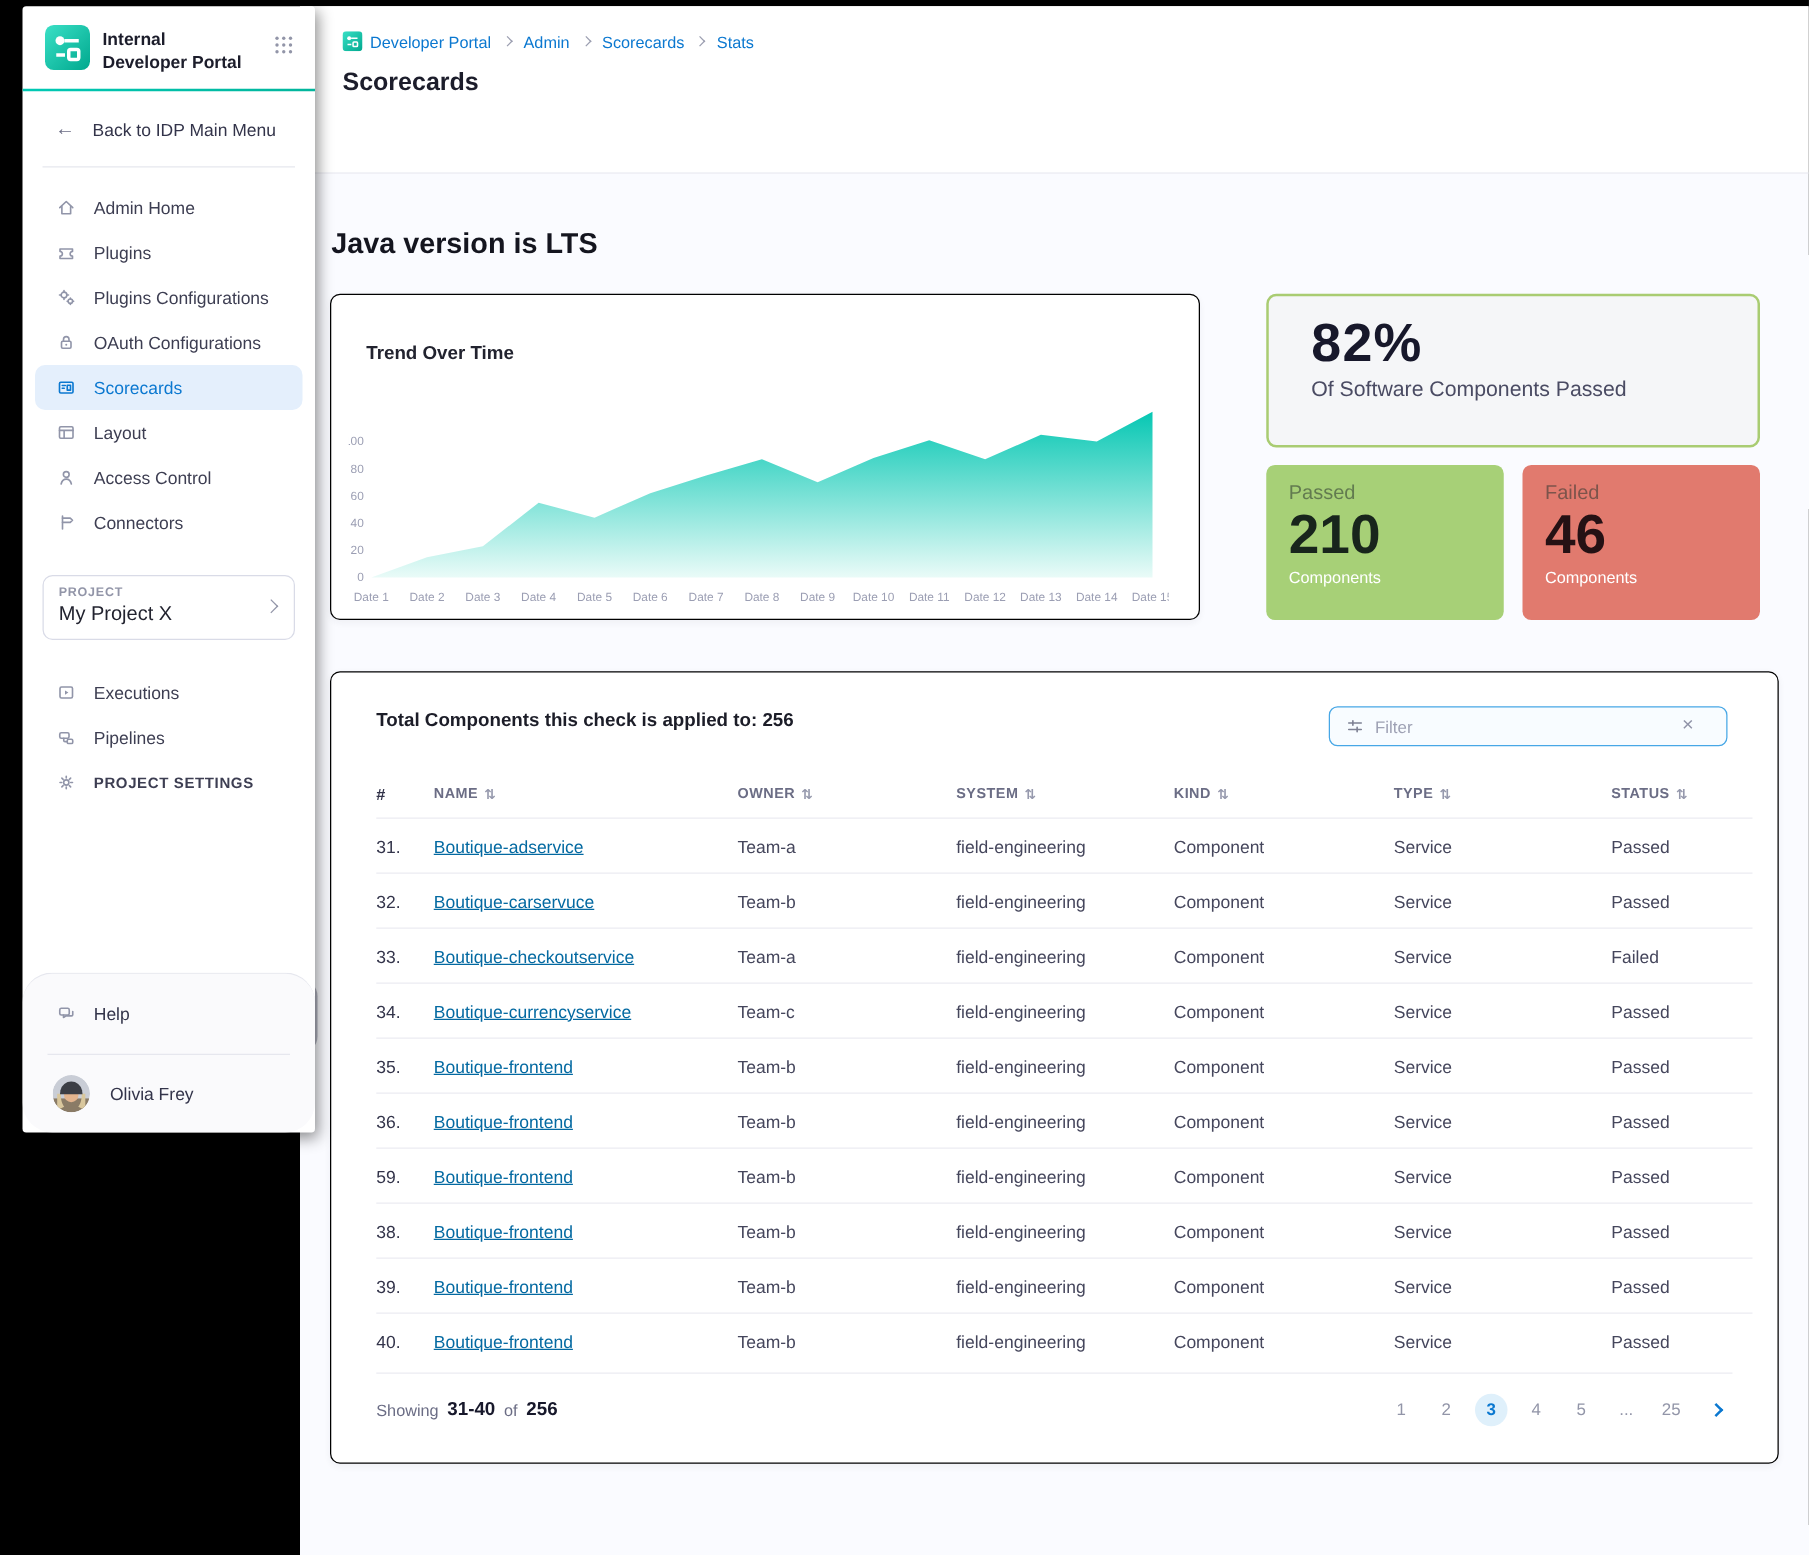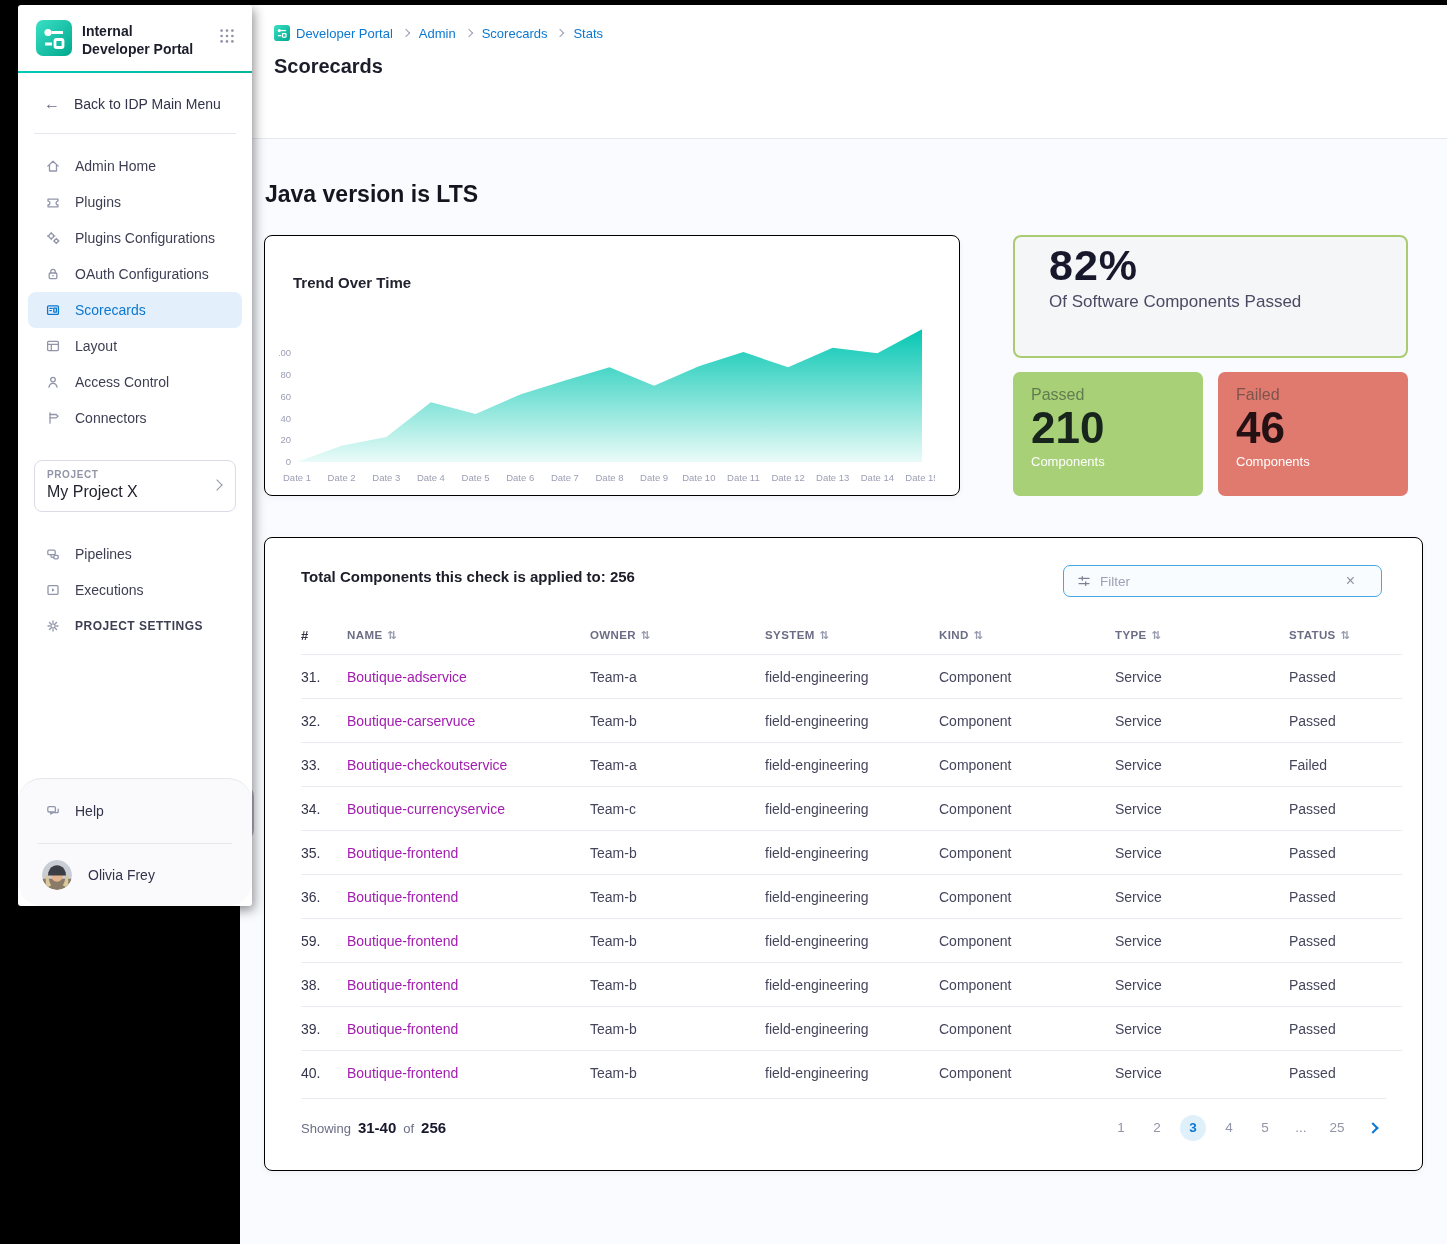--- a/index.html
+++ b/index.html
@@ -22,21 +22,21 @@
   .check-title { position:absolute; left:25px; top:42px; font-size:23px; font-weight:700; color:#14151f; }
 
   .card { background:#fff; border:1px solid #000000; border-radius:8px; box-shadow:0 2px 6px rgba(40,41,61,.05); }
 
   
   .chart-card { position:absolute; left:24px; top:96px; width:696px; height:261px; }
   .chart-title { position:absolute; left:28px; top:38px; font-size:15px; font-weight:700; color:#22232f; }
   .chart-wrap { position:absolute; left:14px; top:84px; width:660px; height:170px; }
 
   
-  .pct-card { position:absolute; left:773px; top:96px; width:395px; height:123px; background:#f5f6f8; border:2px solid #a9cc72; border-radius:8px; padding:4px 34px; }
+  .pct-card { position:absolute; left:773px; top:96px; width:395px; height:123px; background:#f5f6f8; border:2px solid #a9cc72; border-radius:8px; padding:14px 34px; }
   .pct-value { font-size:43px; font-weight:700; color:#17182b; letter-spacing:1px; }
   .pct-caption { font-size:17px; color:#4a4b63; margin-top:2px; }
   .mini-card { position:absolute; top:233px; width:190px; height:124px; border-radius:7px; padding:14px 18px; }
   .mini-passed { left:773px; background:#a7d077; }
   .mini-failed { left:978px; background:#e17a6e; }
   .mini-label { font-size:16px; color:rgba(42,52,48,.55); }
   .mini-value { font-size:44px; font-weight:700; color:#18251c; line-height:1.1; }
   .mini-failed .mini-value { color:#251114; }
   .mini-caption { font-size:13px; color:#fff; margin-top:2px; }
 
@@ -50,21 +50,21 @@
   .filter-clear { font-size:16px; color:#9093a8; cursor:pointer; line-height:1; }
 
   .tgrid { display:grid; grid-template-columns:46px 243px 175px 174px 176px 174px 1fr; align-items:center; }
   .thead { position:absolute; left:36px; right:20px; top:80px; height:34px; }
   .th { font-size:11.5px; font-weight:700; color:#6b6d85; letter-spacing:.4px; display:flex; align-items:center; gap:5px; cursor:pointer; }
   .sort { font-size:11px; color:#9699ad; font-family:"DejaVu Sans",sans-serif; }
   .tbody { position:absolute; left:36px; right:20px; top:116px; }
   .trow { height:44px; border-top:1px solid #ebecf2; cursor:pointer; }
   .td { font-size:14px; color:#45465c; }
   .td.num { color:#33344a; }
-  .td.name { color:#a21caf; }
+  .td.name { color:#0369a1;text-decoration:underline; }
   .tfoot { position:absolute; left:36px; right:36px; top:560px; height:58px; border-top:1px solid #ebecf2; display:flex; align-items:center; justify-content:space-between; }
   .showing { display:flex; align-items:flex-end; gap:7px; }
   .showing .lt { font-size:13px; color:#6b6d85; }
   .showing .bold { font-size:15px; font-weight:700; color:#17182b; }
   .pager { display:flex; align-items:center; gap:10px; }
   .page-num { min-width:26px; height:26px; display:flex; align-items:center; justify-content:center; font-size:13.5px; color:#9295a8; border-radius:50%; cursor:pointer; }
   .page-num.active { background:#dff0fb; color:#0b78d0; font-weight:700; }
   .page-next { width:26px; height:26px; display:flex; align-items:center; justify-content:center; cursor:pointer; }
   .page-next .chev { width:8px; height:8px; border-right:2px solid #0b78d0; border-bottom:2px solid #0b78d0; transform:rotate(-45deg); }
 
@@ -468,32 +468,32 @@
 
     <div class="proj-card">
       <div class="proj-label">PROJECT</div>
       <div class="proj-name">My Project X</div>
       <span class="proj-chev"></span>
     </div>
 
     <div class="nav2">
       <div class="nav-item">
         <svg class="ic stroke" viewBox="0 0 16 16">
+            <rect x="3" y="3.6" width="10" height="8.8" rx="1.2"></rect>
+            <path d="M7 6.3l2.7 1.7L7 9.7z" fill="currentColor" stroke="none"></path>
+          </svg>
+        <span>Executions</span>
+      </div>
+      <div class="nav-item">
+        <svg class="ic stroke" viewBox="0 0 16 16">
             <rect x="2.8" y="4.2" width="7.4" height="4.4" rx="1.2"></rect>
             <path d="M6 8.6v1.7a1 1 0 001 1h1.8"></path>
             <rect x="8.8" y="9.4" width="4.4" height="3.4" rx="1.1"></rect>
           </svg>
         <span>Pipelines</span>
-      </div>
-      <div class="nav-item">
-        <svg class="ic stroke" viewBox="0 0 16 16">
-            <rect x="3" y="3.6" width="10" height="8.8" rx="1.2"></rect>
-            <path d="M7 6.3l2.7 1.7L7 9.7z" fill="currentColor" stroke="none"></path>
-          </svg>
-        <span>Executions</span>
       </div>
       <div class="nav-item small-caps">
         <svg class="ic stroke" viewBox="0 0 16 16">
             <circle cx="8" cy="8" r="2.1"></circle>
             <path d="M8 3v1.4M8 11.6V13M3 8h1.4M11.6 8H13M4.5 4.5l1 1M10.5 10.5l1 1M11.5 4.5l-1 1M5.5 10.5l-1 1"></path>
           </svg>
         <span>PROJECT SETTINGS</span>
       </div>
     </div>
 

